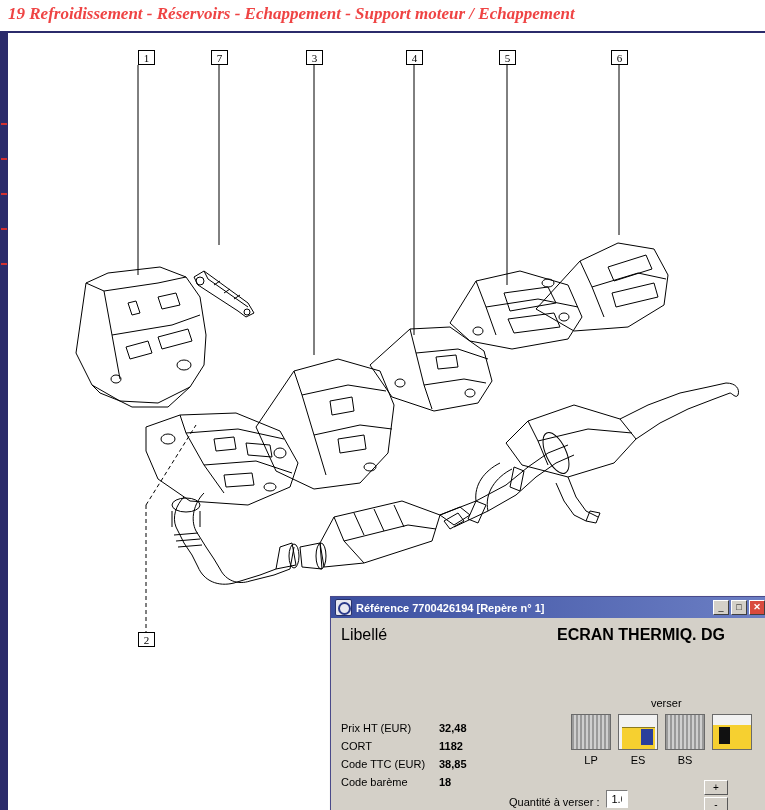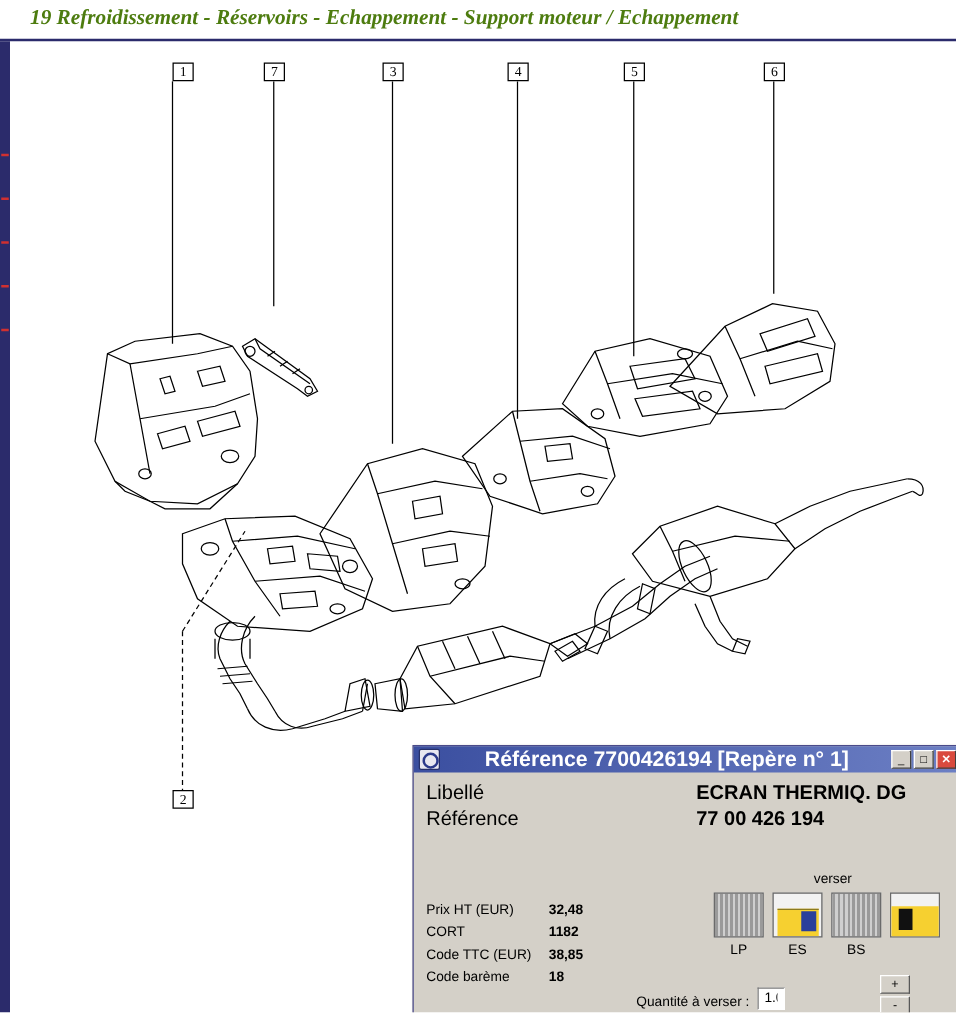--- a/index.html
+++ b/index.html
@@ -24,26 +24,26 @@
     position: absolute;
     left: 0; top: 0;
     width: 765px;
     height: 33px;
     background: #ffffff;
     border-bottom: 2px solid #2b2b6b;
     box-sizing: border-box;
   }
   #title-text {
     position: absolute;
-    left: 24px; top: 4px;
+    left: 8px; top: 4px;
     font-family: "Liberation Serif", serif;
     font-size: 17px;
     font-style: italic;
     font-weight: bold;
-    color: #4d7c0f;
+    color: #ef4444;
     white-space: nowrap;
   }
   
   #left-rail {
     position: absolute;
     left: 0; top: 33px;
     width: 8px;
     height: 777px;
     background: #2b2b6b;
   }
@@ -115,27 +115,26 @@
   }
   #dialog-icon::before {
     content: "";
     position: absolute;
     left: 2px; top: 2px;
     width: 9px; height: 9px;
     border: 2px solid #2b3a8a;
     border-radius: 50%;
   }
   #dialog-title-text {
-    font-size: 17px;
+    font-size: 11px;
     font-weight: bold;
     color: #ffffff;
     white-space: nowrap;
     flex: 1 1 auto;
     overflow: hidden;
-    text-align: center;
   }
   .win-btn {
     width: 16px; height: 15px;
     margin-left: 2px;
     background: #d4d0c8;
     border: 1px solid #ffffff;
     border-right-color: #404040;
     border-bottom-color: #404040;
     position: relative;
     flex: 0 0 auto;
@@ -482,24 +481,20 @@
           <span>✕</span>
         </div>
       </div>
 
       <div id="dialog-body">
 
         <div id="info-rows">
           <div class="row">
             <span class="lbl">Libellé</span>
             <span class="val">ECRAN THERMIQ. DG</span>
-          </div>
-          <div class="row">
-            <span class="lbl">Référence</span>
-            <span class="val">77 00 426 194</span>
           </div>
         </div>
 
         <div id="price-block">
           <div class="price-row">
             <span class="plbl">Prix HT (EUR)</span>
             <span class="pval">32,48</span>
           </div>
           <div class="price-row">
             <span class="plbl">CORT</span>

